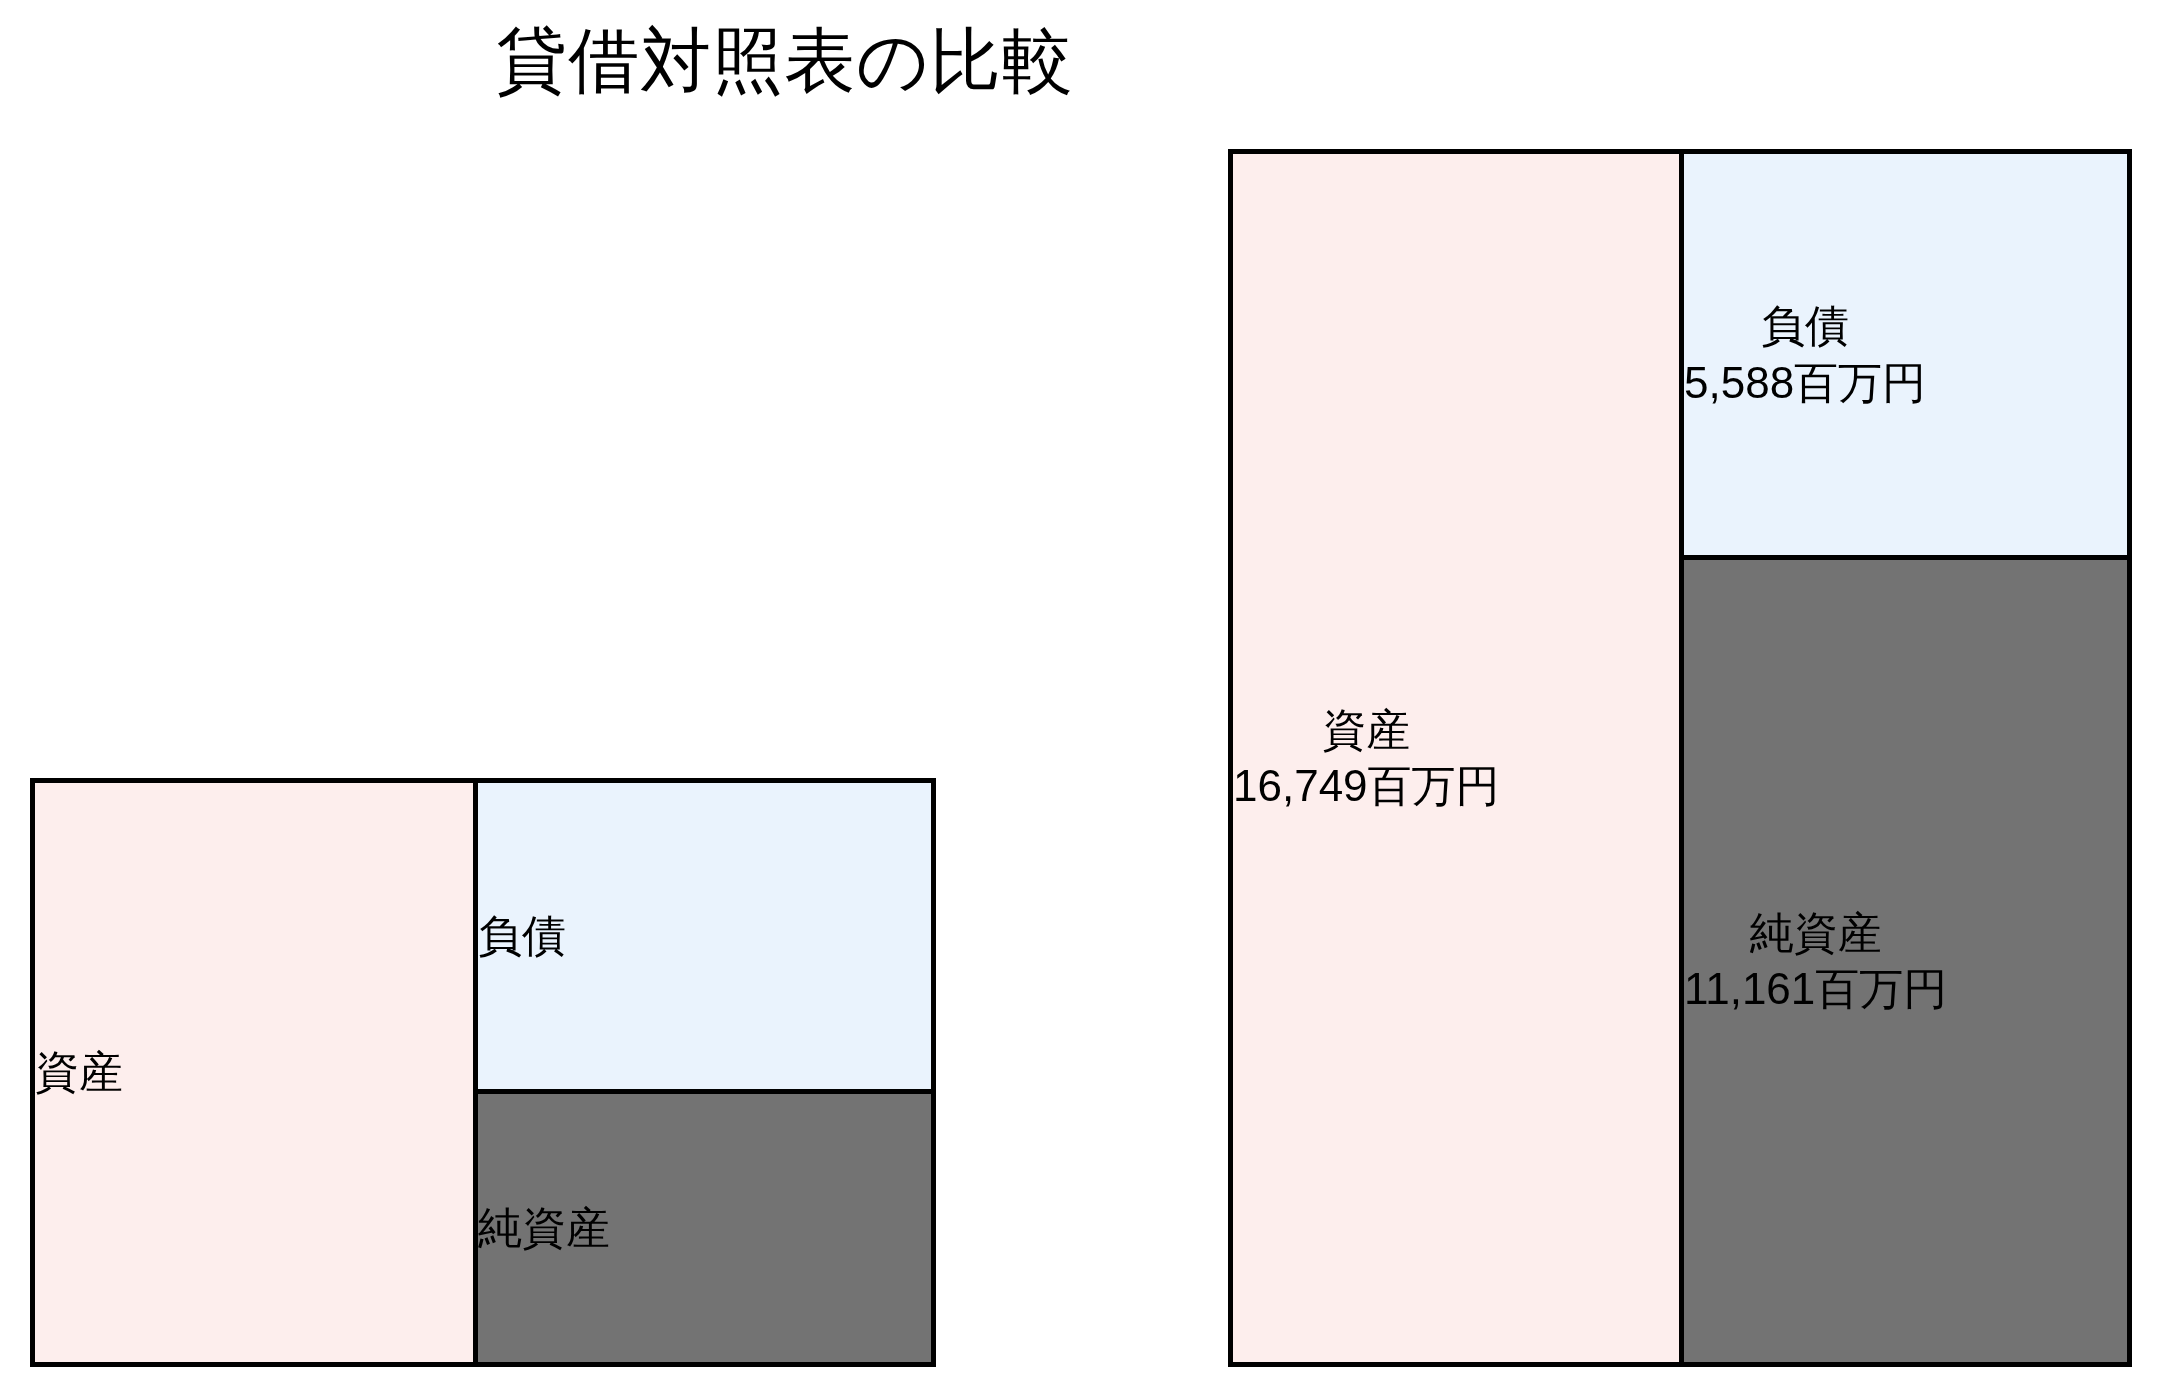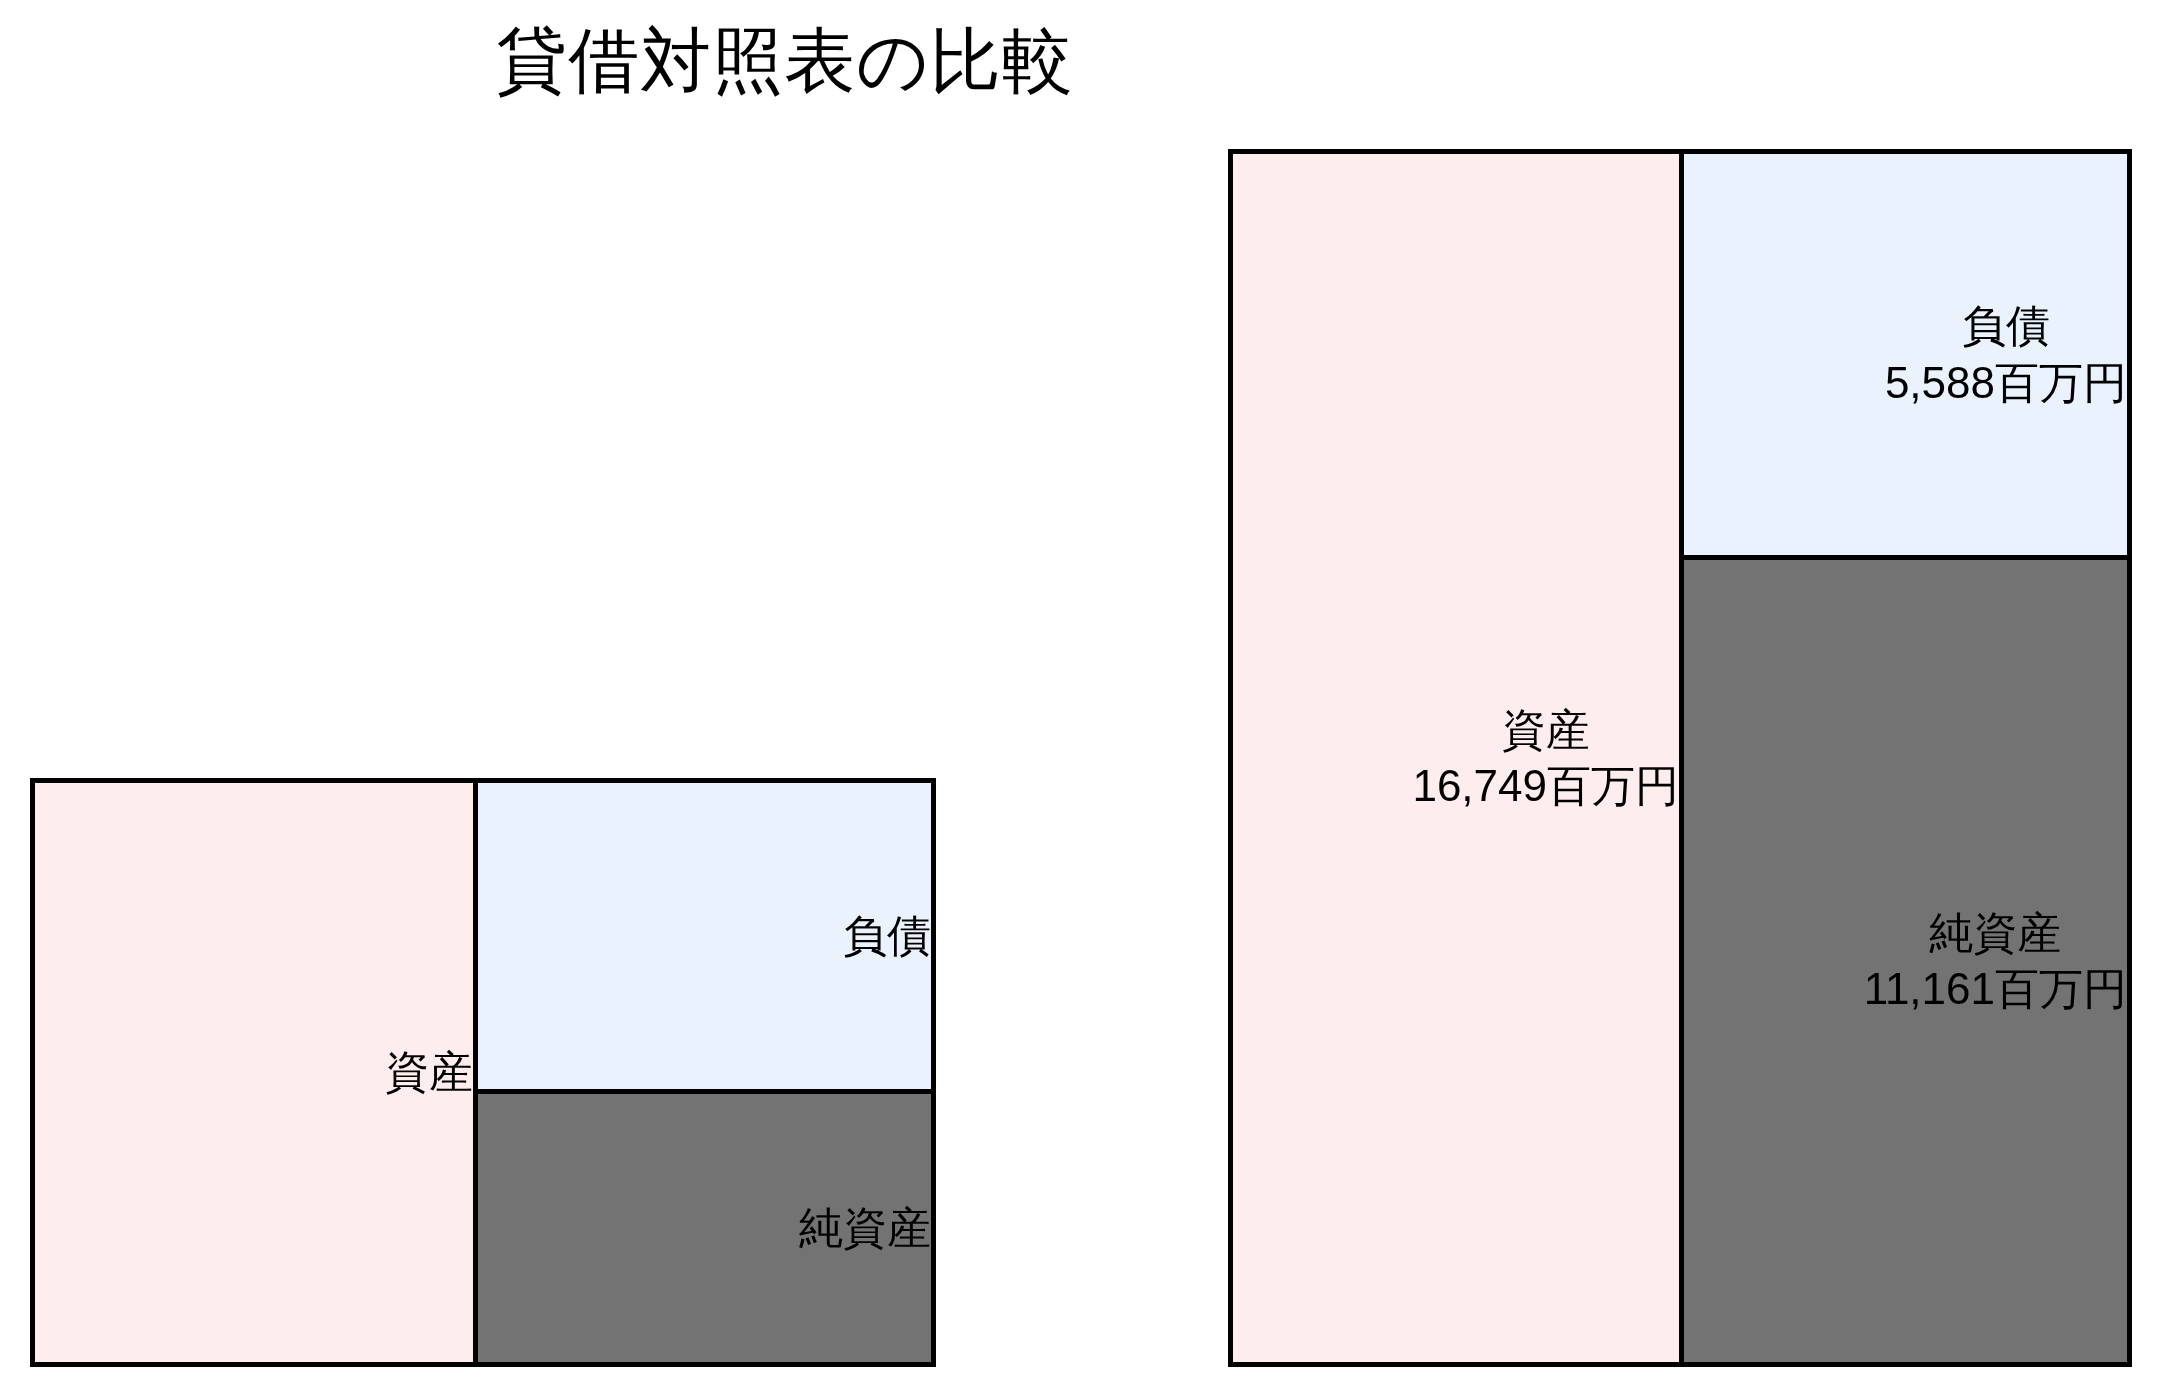--- a/index.html
+++ b/index.html
@@ -34,38 +34,38 @@
   
   .bs-figure {
     position: absolute;
   }
   .bs-box {
     position: absolute;
     box-sizing: border-box;
     border: 5px solid #000000;
     display: flex;
     align-items: center;
-    justify-content: flex-end;
+    justify-content: flex-start;
   }
   .bs-label {
     text-align: center;
     color: #000000;
     line-height: 1.28;
     white-space: nowrap;
     pointer-events: none;
   }
   .bs-label .lbl-name {
     display: block;
   }
   .bs-label .lbl-value {
     display: block;
   }
 
   
-  .fill-asset     { background: #fdeeed; padding-left: 17px; }
+  .fill-asset     { background: #fdeeed; }
   .fill-liability { background: #eaf3fd; }
   .fill-networth  { background: #737373; }
 
   
   #figure-left { left: 30px; top: 778px; width: 906px; height: 589px; }
   #left-asset      { left: 0px;   top: 0px;   width: 448px; height: 589px; }
   #left-liability  { left: 443px; top: 0px;   width: 463px; height: 316px; }
   #left-networth   { left: 443px; top: 311px; width: 463px; height: 278px; }
 
   

